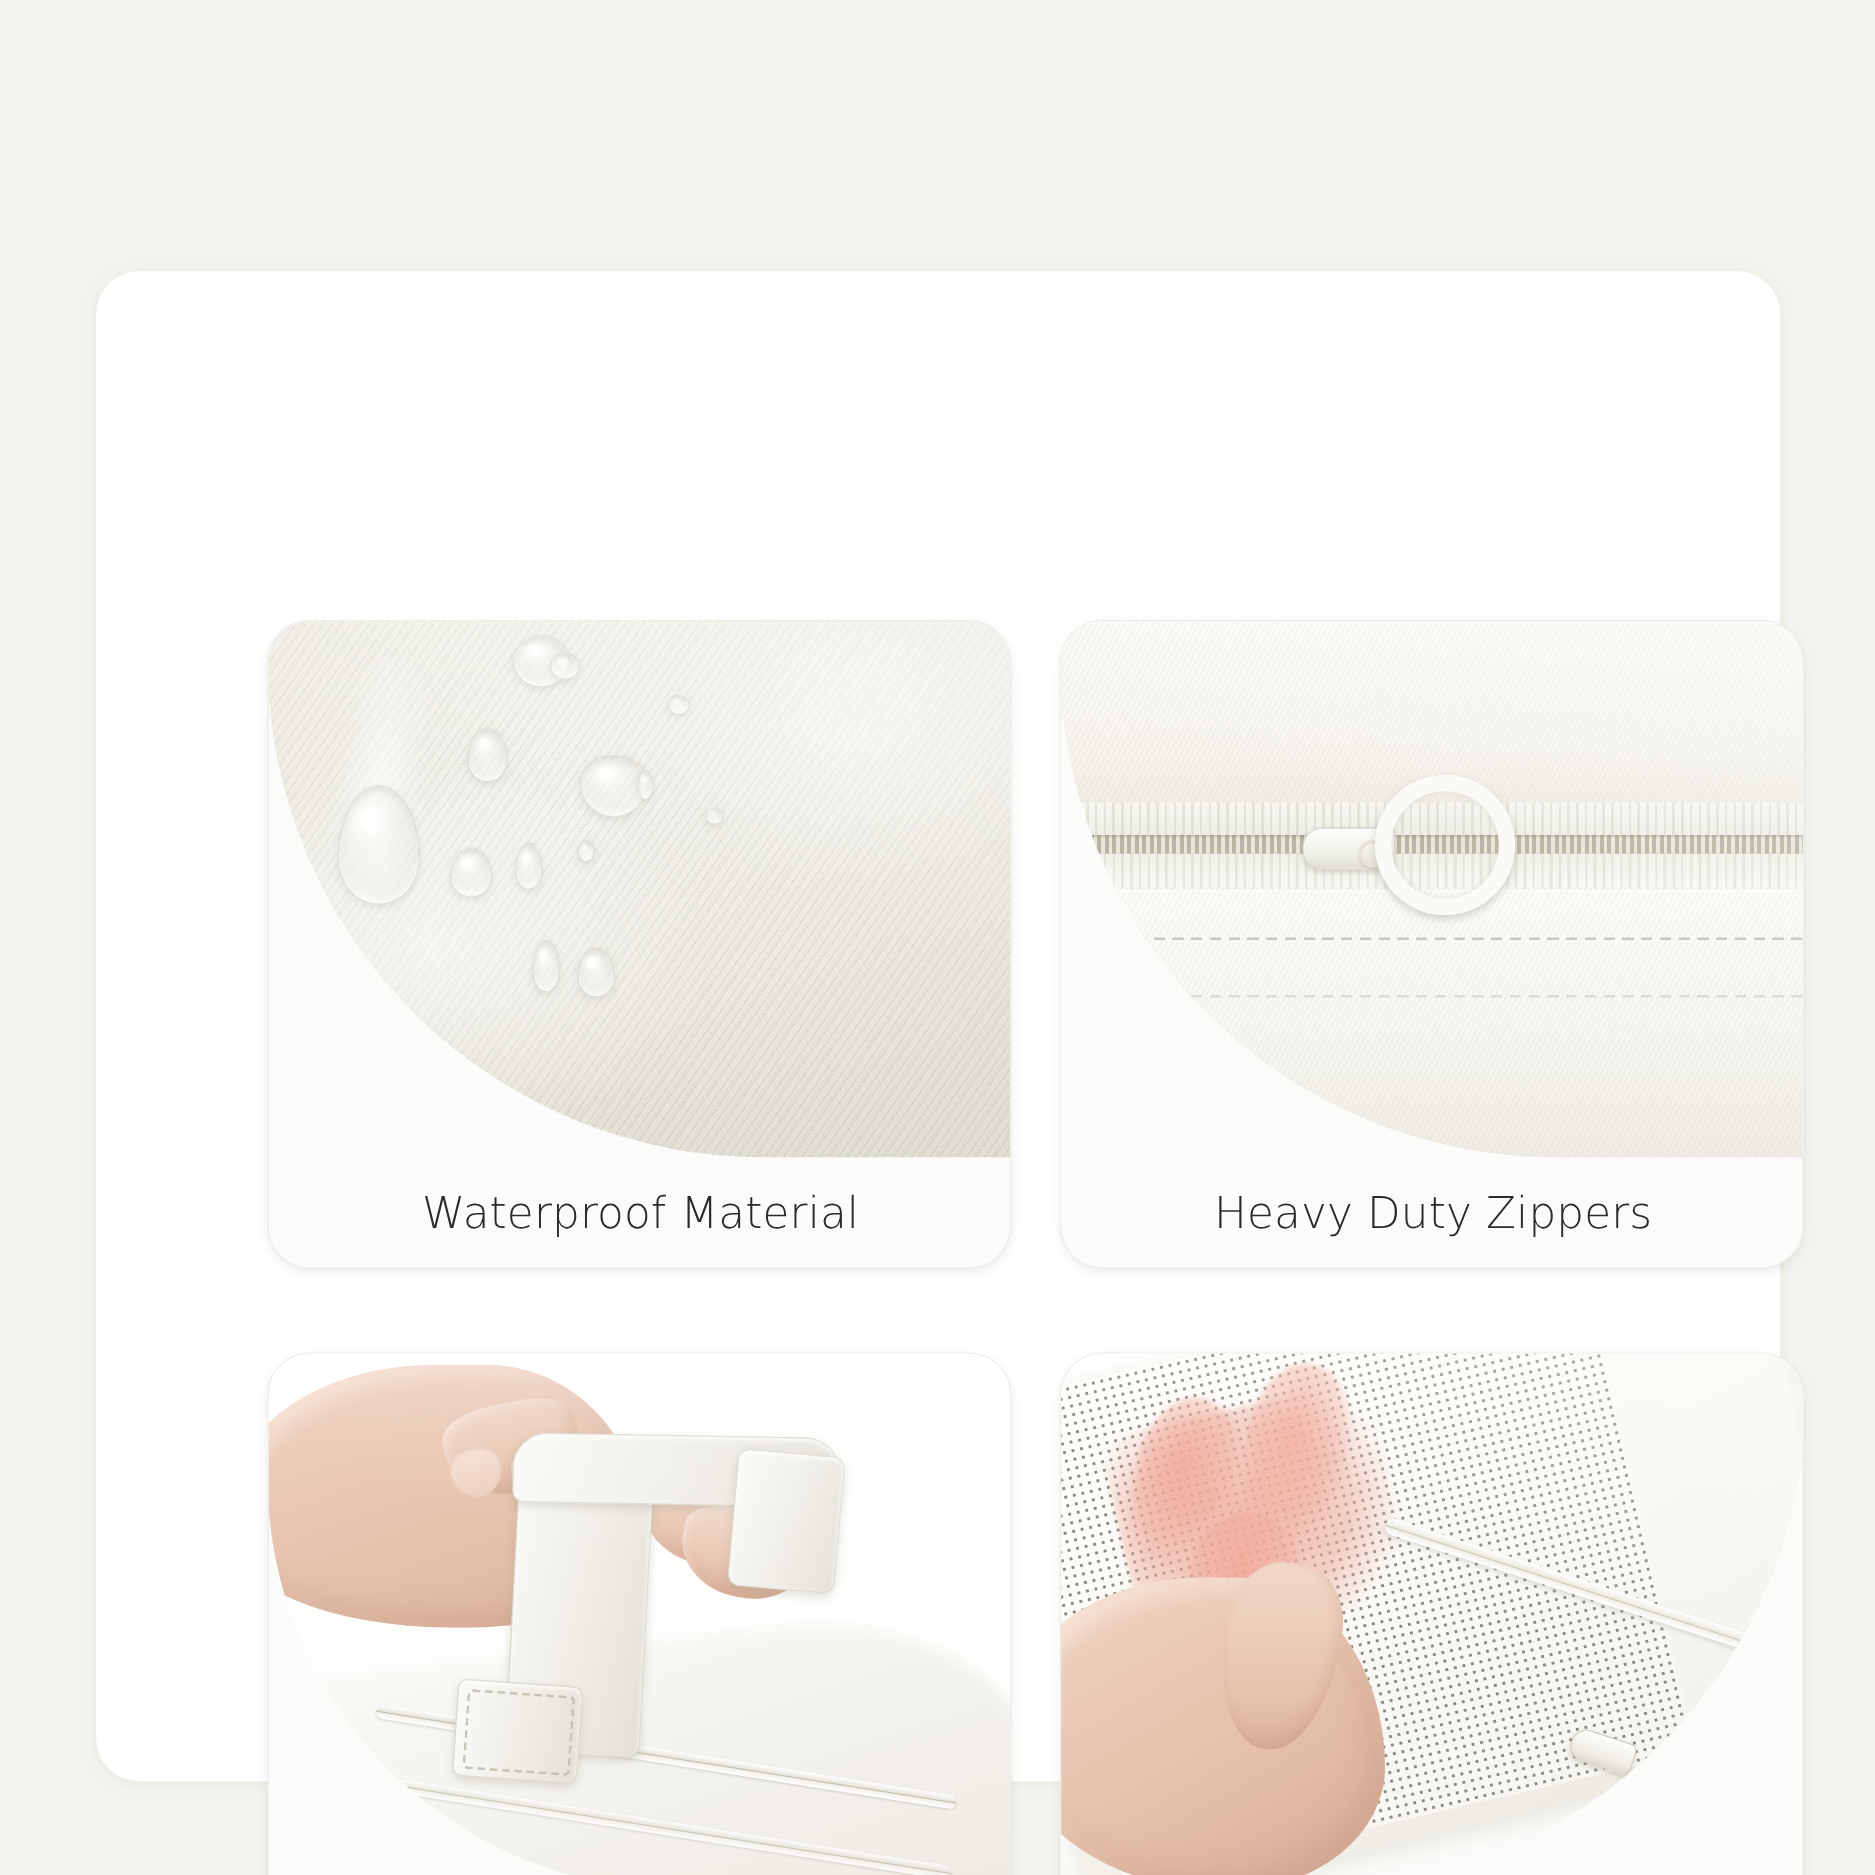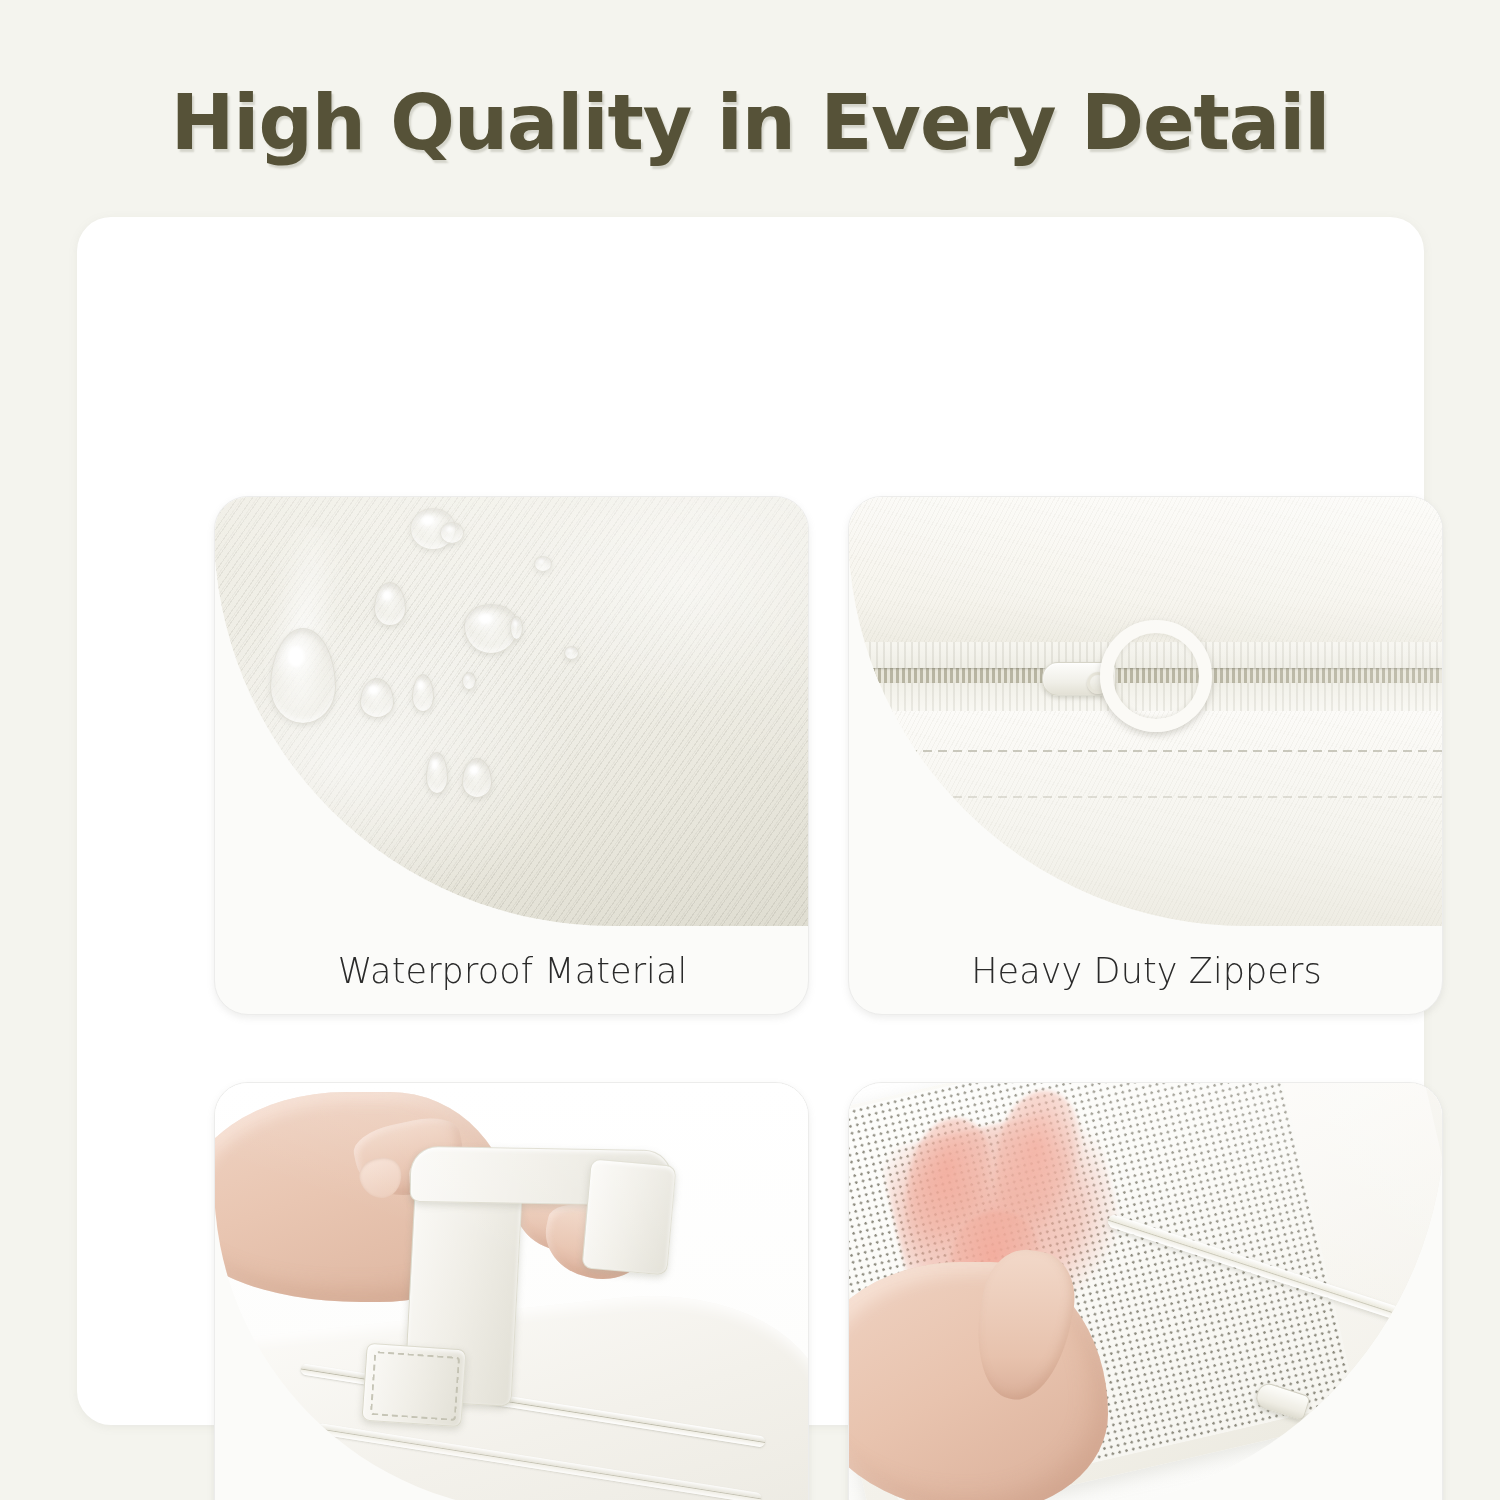--- a/index.html
+++ b/index.html
@@ -343,21 +343,20 @@
     position:absolute;inset:0;
     background:linear-gradient(200deg, rgba(255,255,255,.35) 0%, rgba(255,255,255,0) 45%);
     pointer-events:none;
   }
 </style>
 </head>
 <body>
 
 <div class="page">
 
-  <div class="title">High Quality in Every Detail</div>
 
   <div class="panel">
 
     <div class="grid">
 
       <div class="tile t2">
         <div class="photo cut-bl">
           <div class="zip-bg"></div>
           <div class="zip-upperfabric"></div>
           <div class="zip-tapeTop"></div>

